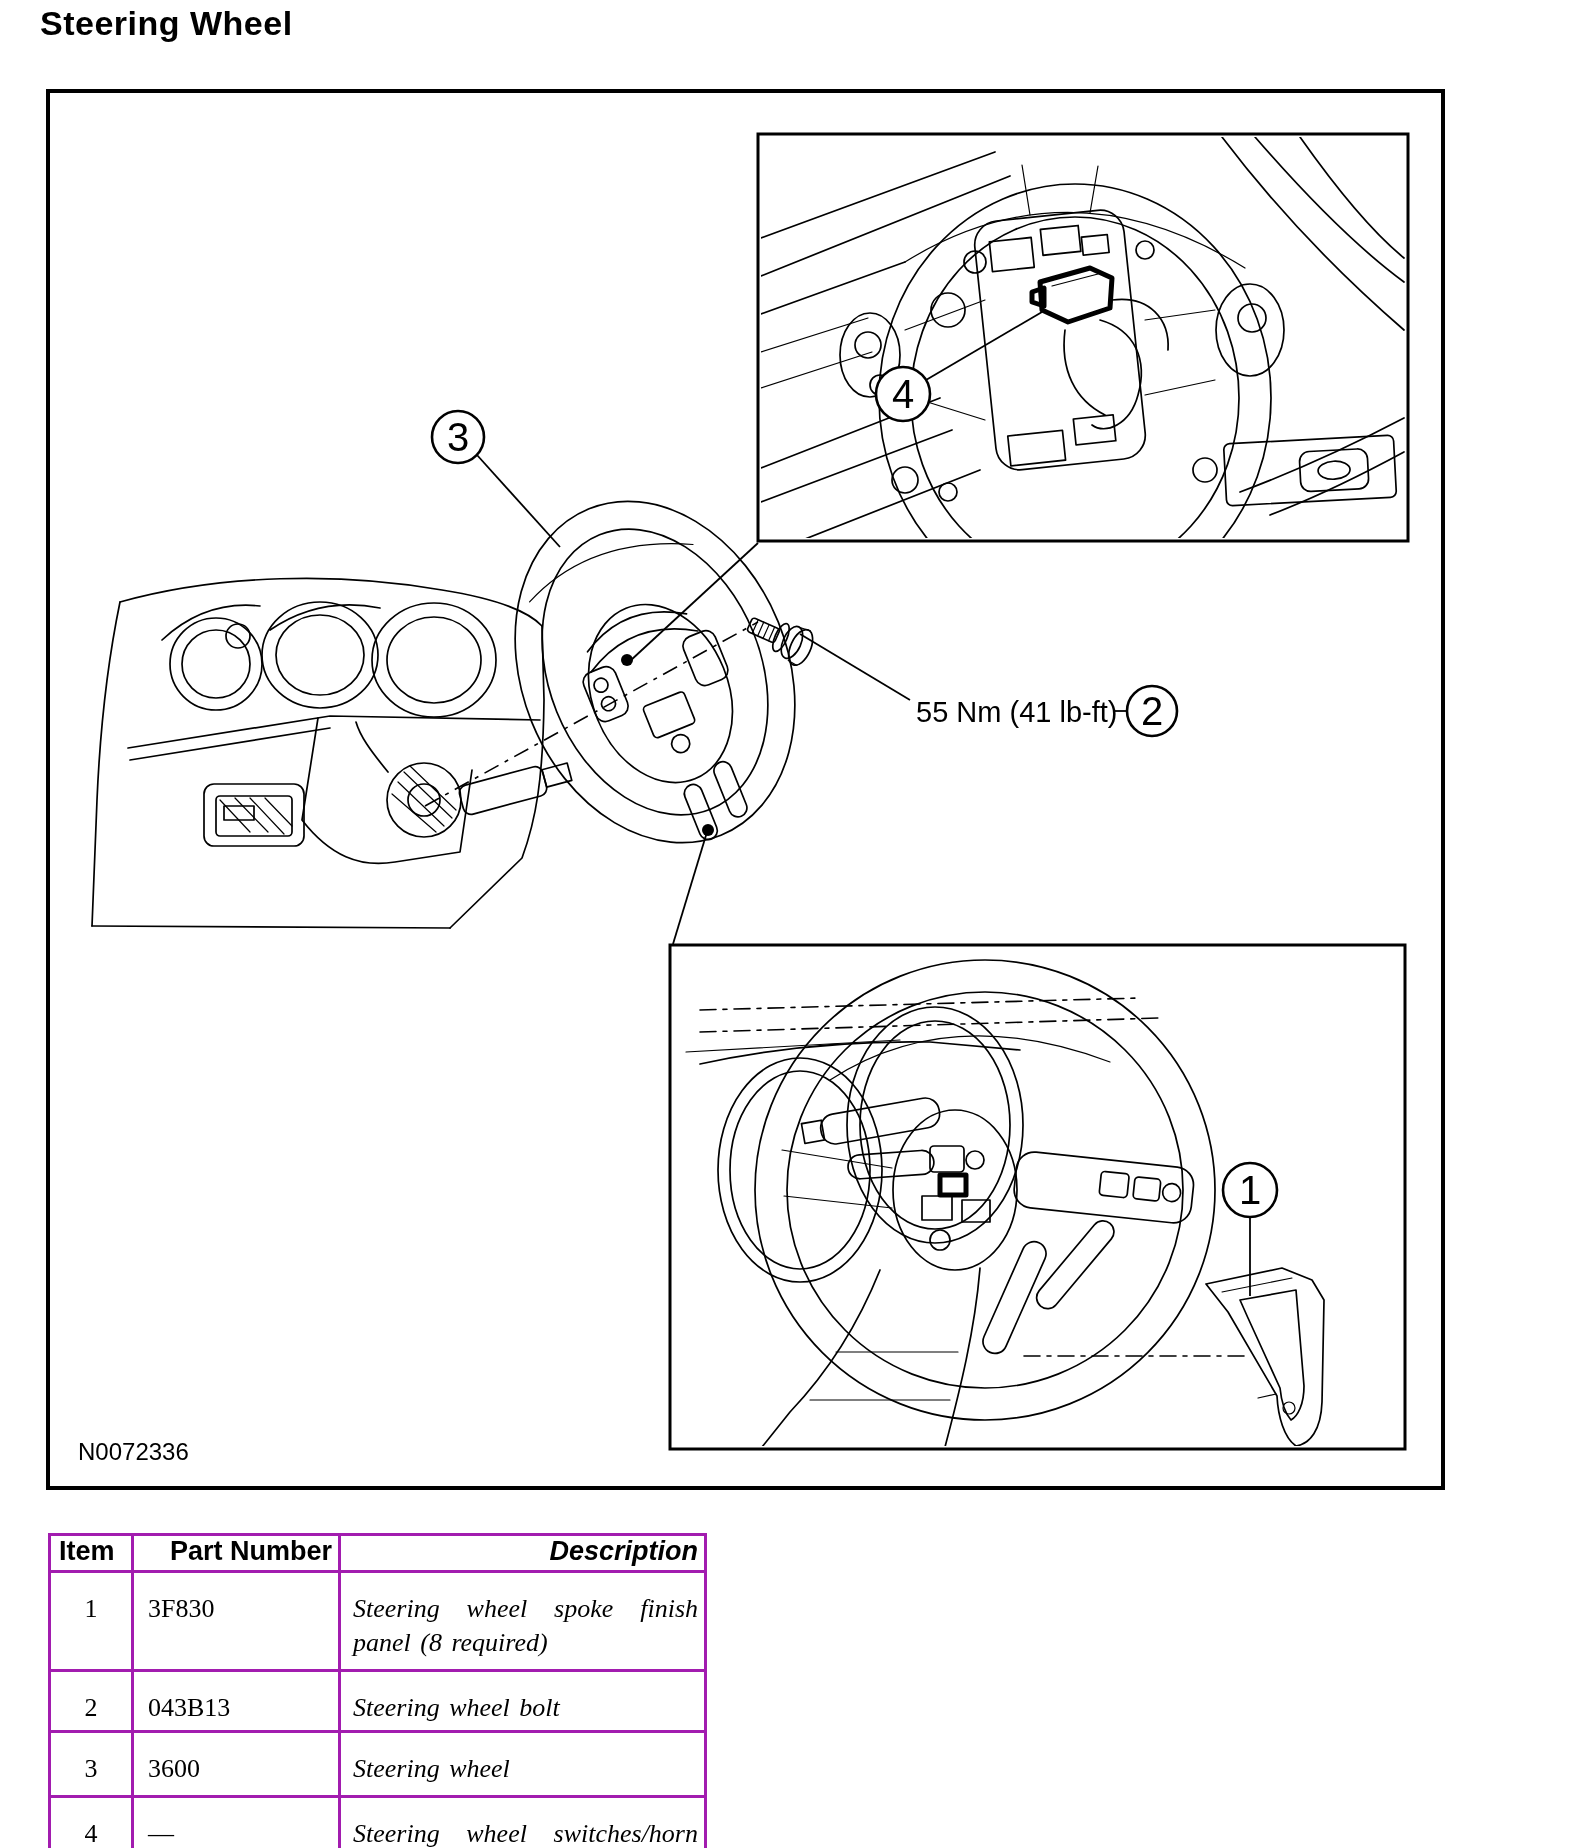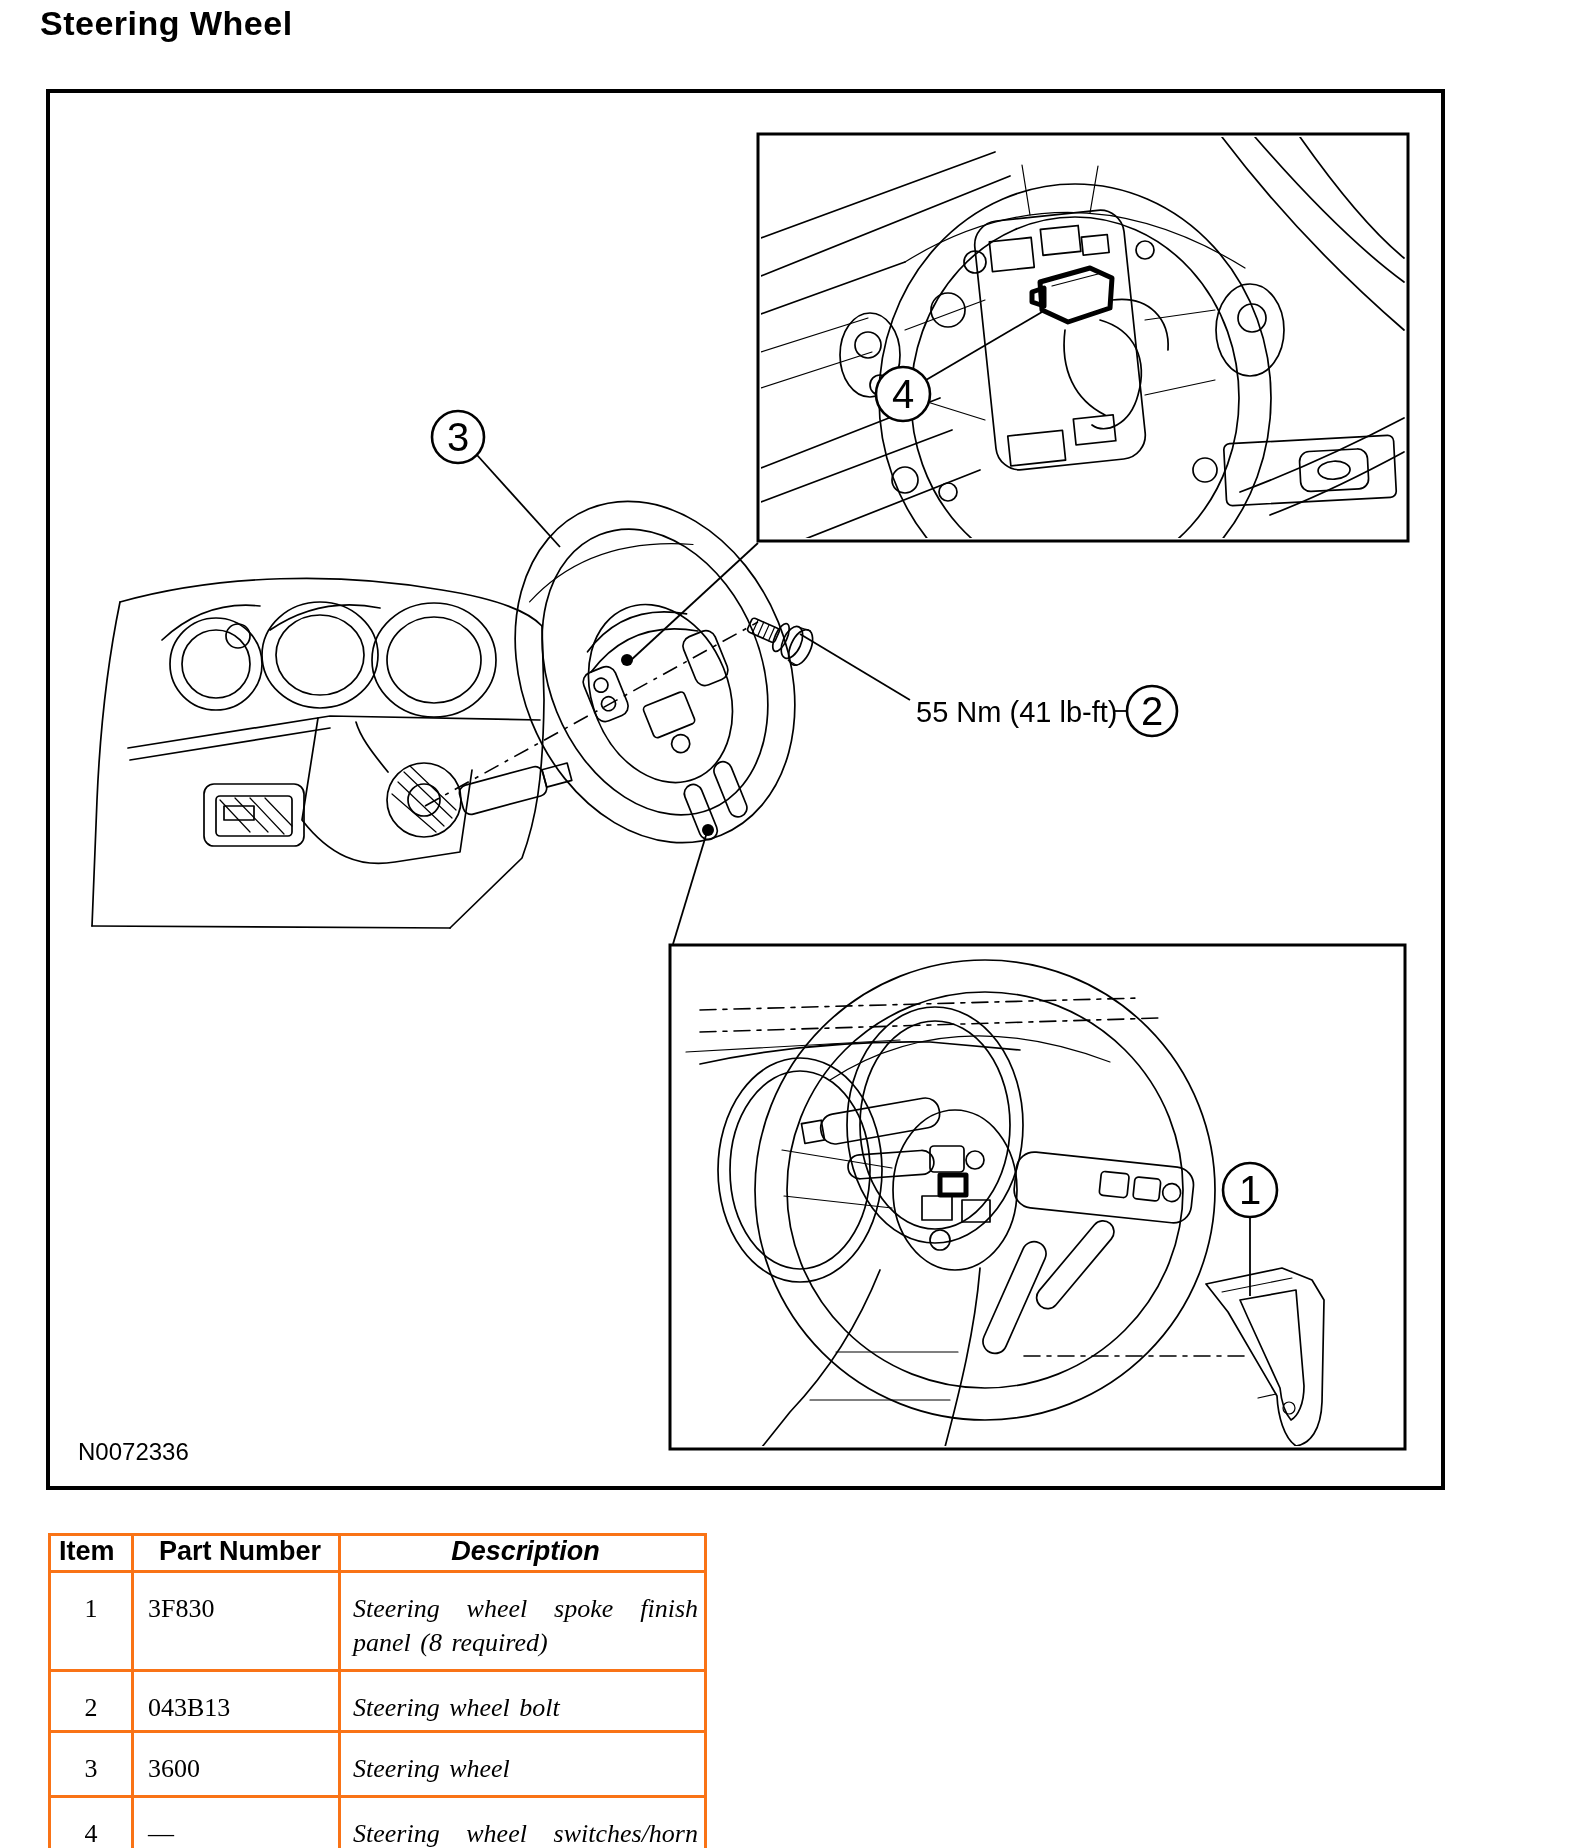--- a/index.html
+++ b/index.html
@@ -2,22 +2,22 @@
 <html><head>
 <meta charset="utf-8">
 <style>
   html,body{margin:0;padding:0;background:#ffffff;}
   body{width:1584px;height:1848px;overflow:hidden;font-family:"Liberation Sans",sans-serif;color:#000;}
   .page{position:relative;width:1316px;height:1848px;background:#fff;}
   .page-title{position:absolute;left:40px;top:4px;font-size:34px;font-weight:bold;letter-spacing:.5px;margin:0;}
   .figure-svg{position:absolute;left:0;top:0;}
   
   .parts-table{position:absolute;left:48px;top:1533px;border-collapse:collapse;table-layout:fixed;background:#fff;}
-  .parts-table th,.parts-table td{border:3px solid #f97316;vertical-align:top;padding:19px 6px 3px 6px;}
-  .parts-table th{font-family:"Liberation Sans",sans-serif;font-size:27px;font-weight:bold;text-align:center;padding-top:0;}
+  .parts-table th,.parts-table td{border:3px solid #a21caf;vertical-align:top;padding:19px 6px 3px 6px;}
+  .parts-table th{font-family:"Liberation Sans",sans-serif;font-size:27px;font-weight:bold;text-align:right;padding-top:0;}
   .parts-table td{font-family:"Liberation Serif",serif;font-size:26px;line-height:1.32;word-spacing:3px;}
   .col-item{width:83px;}
   .col-part{width:207px;}
   .col-desc{width:366px;}
   .cell-item{text-align:center;}
   .cell-part{padding-left:14px !important;}
   .cell-desc{padding-left:12px !important;text-align:justify;font-style:italic;}
   th.cell-item{text-align:left;padding-left:8px !important;}
   th.cell-part{padding-left:14px !important;}
   tr.row-1 td{height:74px;}

